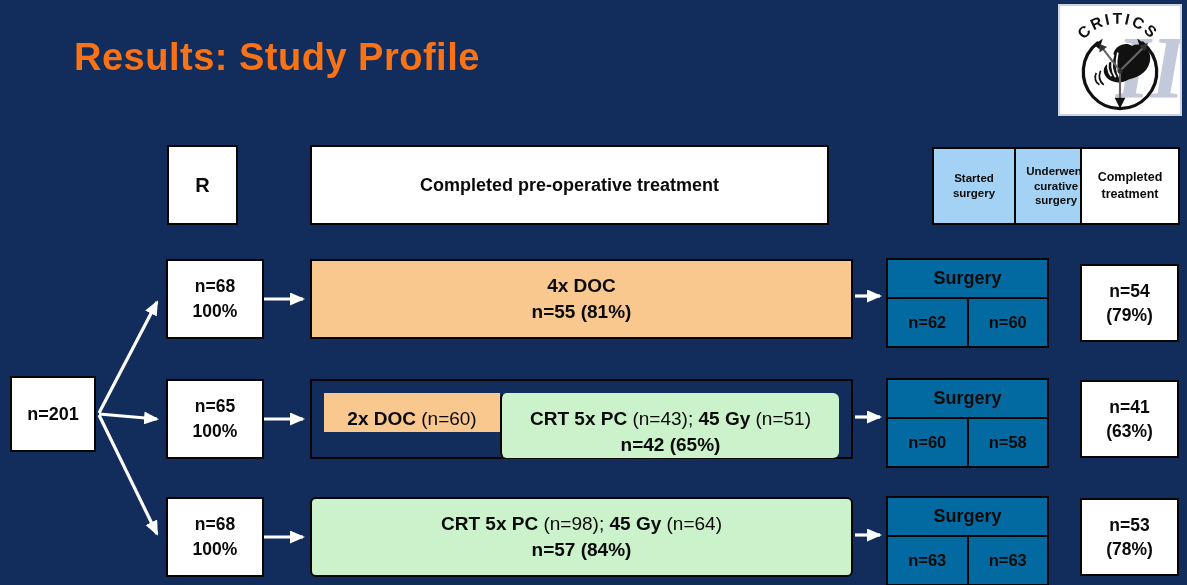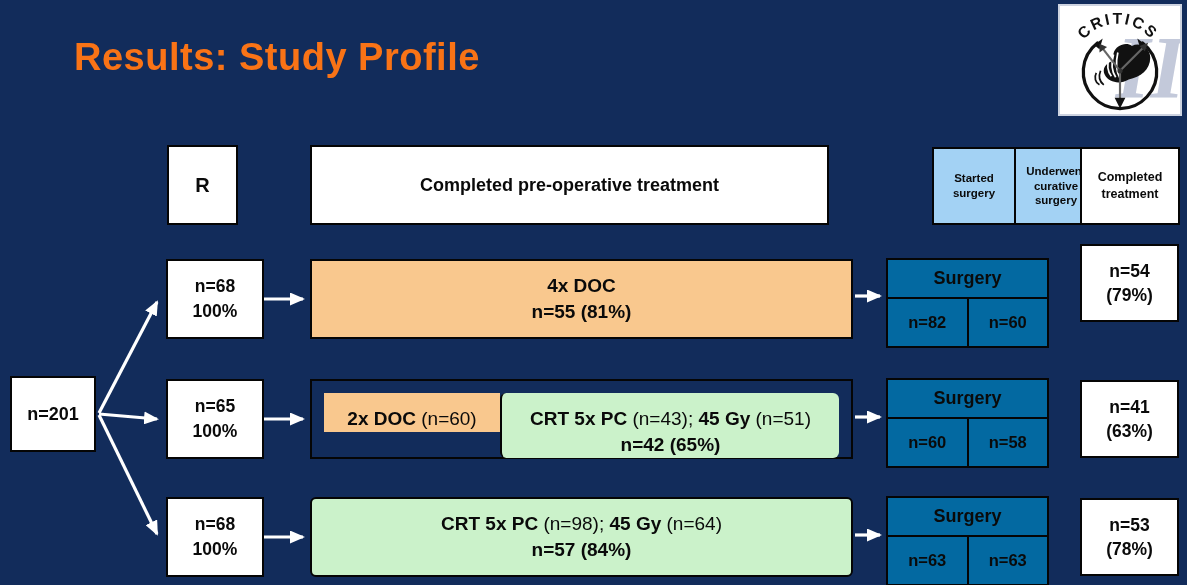--- a/index.html
+++ b/index.html
@@ -140,25 +140,25 @@
     <span>n=68</span>
     <span>100%</span>
   </div>
   <div class="box mid orange" style="top:259px;">
     <div class="b">4x DOC</div>
     <div class="b">n=55 (81%)</div>
   </div>
   <div class="surgtab" style="top:258px;">
     <div class="stitle">Surgery</div>
     <div class="srow">
-      <div class="scell">n=82</div>
+      <div class="scell">n=62</div>
       <div class="scell right">n=60</div>
     </div>
   </div>
-  <div class="box outbox" style="top:244px;">
+  <div class="box outbox" style="top:264px;">
     <span>n=54</span>
     <span>(79%)</span>
   </div>
 
   <div class="box nbox" style="top:379px;">
     <span>n=65</span>
     <span>100%</span>
   </div>
   <div class="box mid split" style="top:379px;">
     <div class="seg orange">

